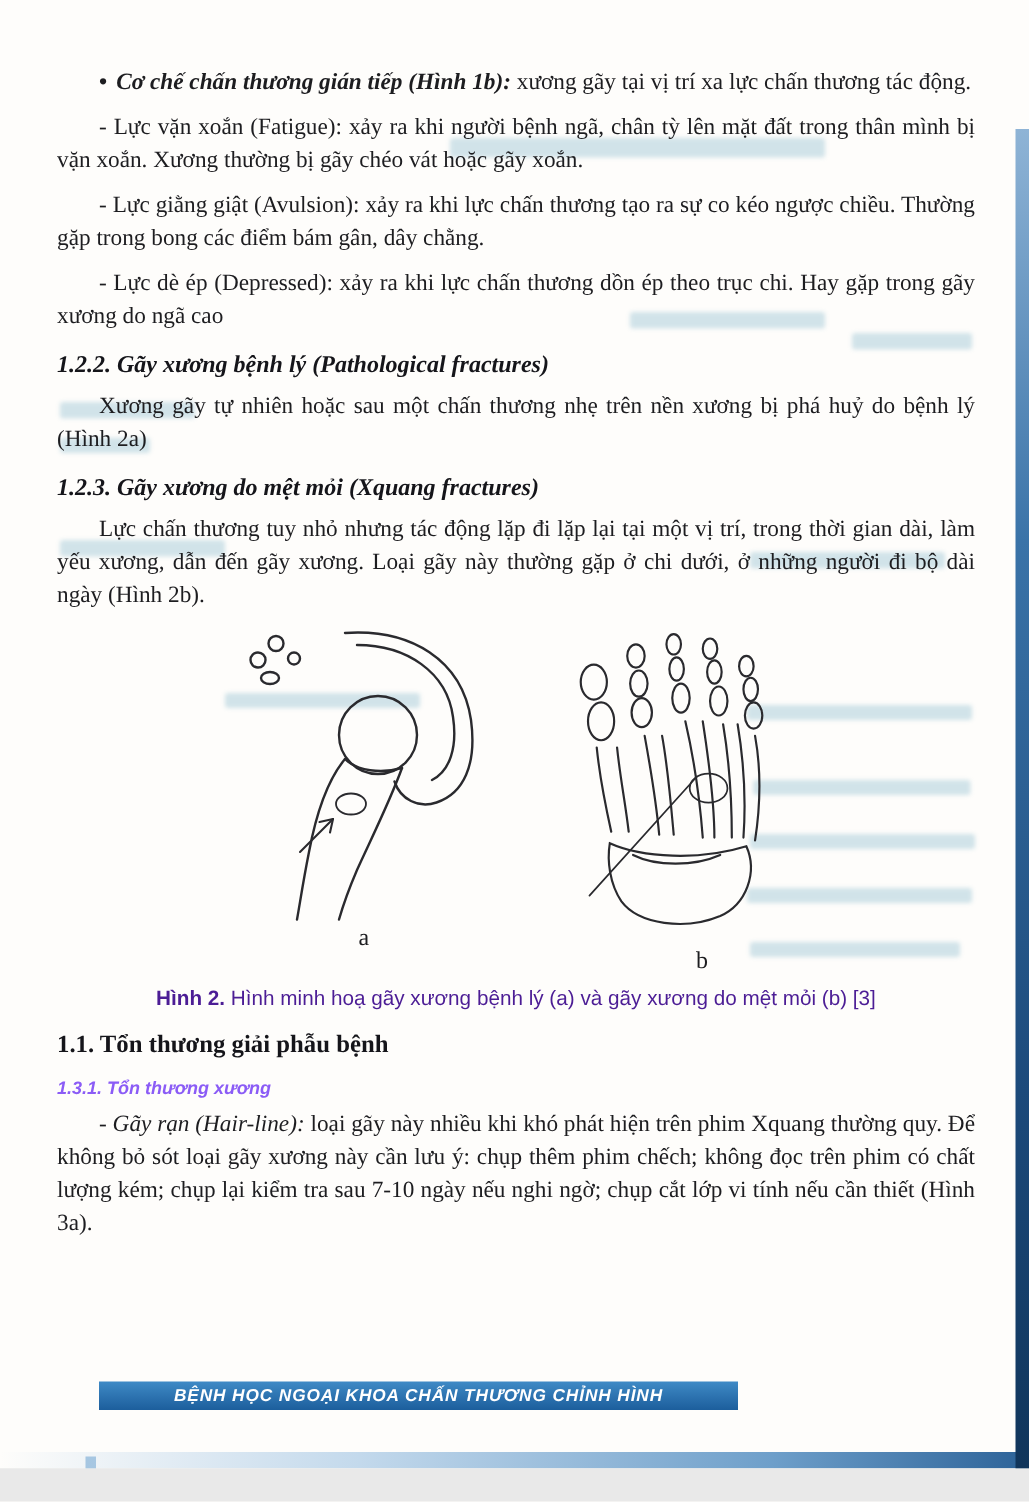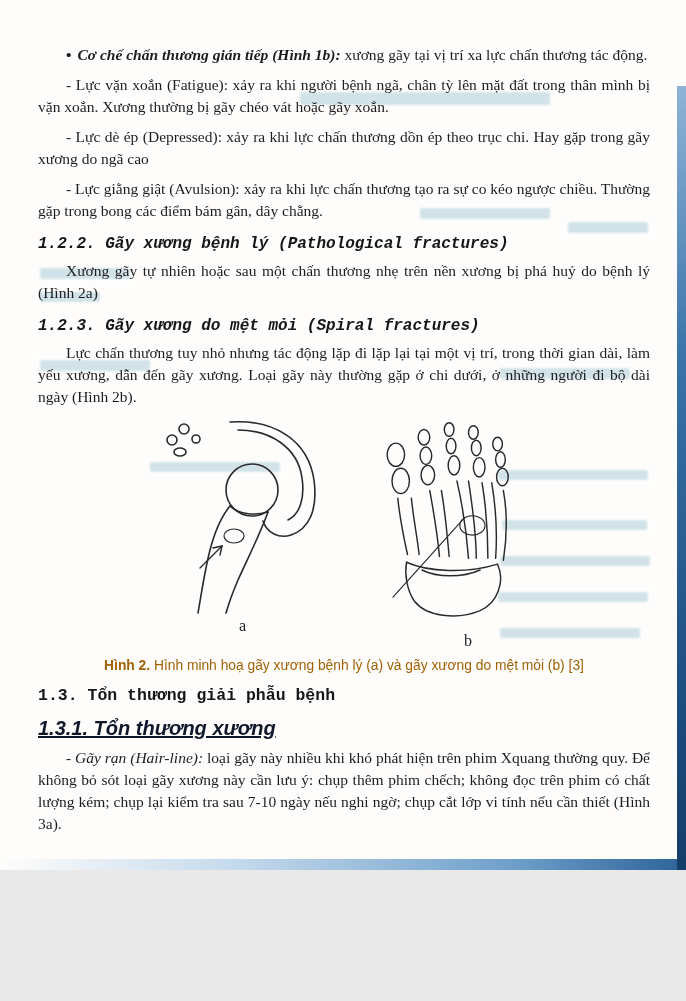--- a/index.html
+++ b/index.html
@@ -1,50 +1,50 @@
 <!DOCTYPE html>
 <html><head>
 <meta charset="utf-8">
 <style>
   * { margin:0; padding:0; box-sizing:border-box; }
   html,body { background:#e9e9e9; }
   .page {
-    position:relative; width:686px; height:870px; margin:0 auto;
+    position:relative; width:686px; height:979px; margin:0 auto;
     background:#fefefdf; background-color:#fefdfb;
     font-family:"Liberation Serif", serif; color:#1d1d20;
     overflow:hidden;
   }
   .content { position:absolute; top:44px; left:38px; width:612px; }
   p.para {
     font-size:15.5px; line-height:22px; text-align:justify;
     text-indent:28px; margin:0 0 8px 0;
   }
   .bullet { font-weight:bold; margin-right:6px; }
   .lead-bi { font-weight:bold; font-style:italic; }
   .lead-i  { font-style:italic; }
   h2.sec {
-    font-family:Liberation Mono, monospace; font-size:16.5px;
+    font-family:Liberation Serif, serif; font-size:16.5px;
     font-weight:bold; margin:13px 0 7px 0; color:#15151a;
   }
   h2.sec.italic { font-style:italic; font-size:16px; }
   h3.sub {
-    font-family:"Liberation Sans", sans-serif; font-size:20px;
-    font-weight:bold; font-style:italic; margin:12px 0 7px 0; color:#0f172a;text-decoration:underline;
+    font-family:"Liberation Sans", sans-serif; font-size:12px;
+    font-weight:bold; font-style:italic; margin:12px 0 7px 0; color:#8b5cf6;
   }
   .figures {
     display:flex; justify-content:center; align-items:flex-start;
     gap:48px; margin:8px 0 0 0; height:238px;
   }
   .fig { text-align:center; }
   .fig svg { display:block; }
   .fig-label { font-size:16px; margin-top:1px; }
   .fig-label.b { margin-left:30px; }
   .caption {
     font-family:"Liberation Sans", sans-serif; font-size:13.8px;
-    text-align:center; margin:4px 0 6px 0; color:#a16207;
+    text-align:center; margin:4px 0 6px 0; color:#4c1d95;
   }
   .caption .cap-lead { font-weight:bold; }
   .bleed {
     position:absolute; background:rgba(30,125,165,0.20);
     filter:blur(1.3px); border-radius:2px; pointer-events:none;
   }
   .page-number {
     position:absolute; left:42px; top:952px;
     font-family:"Liberation Sans", sans-serif; font-weight:bold; font-size:15px;margin-top:28px;
   }
@@ -88,29 +88,29 @@
   <div class="bleed" style="left:498px; top:592px; width:150px; height:10px;"></div>
   <div class="bleed" style="left:500px; top:628px; width:140px; height:10px;"></div>
 
   <div class="content">
 
     <p class="para"><span class="bullet">•</span><span class="lead-bi">Cơ chế chấn thương gián tiếp (Hình 1b):</span><span> xương gãy tại vị trí xa lực chấn thương tác động.</span></p>
 
 
     <p class="para"><span>- Lực vặn xoắn (Fatigue):</span><span> xảy ra khi người bệnh ngã, chân tỳ lên mặt đất trong thân mình bị vặn xoắn. Xương thường bị gãy chéo vát hoặc gãy xoắn.</span></p>
 
+    <p class="para"><span>- Lực giằng giật (Avulsion):</span><span> xảy ra khi lực chấn thương tạo ra sự co kéo ngược chiều. Thường gặp trong bong các điểm bám gân, dây chằng.</span></p>
+
     <p class="para"><span>- Lực dè ép (Depressed):</span><span> xảy ra khi lực chấn thương dồn ép theo trục chi. Hay gặp trong gãy xương do ngã cao</span></p>
-
-    <p class="para"><span>- Lực giằng giật (Avulsion):</span><span> xảy ra khi lực chấn thương tạo ra sự co kéo ngược chiều. Thường gặp trong bong các điểm bám gân, dây chằng.</span></p>
 
     <h2 class="sec italic">1.2.2. Gãy xương bệnh lý (Pathological fractures)</h2>
 
     <p class="para">Xương gãy tự nhiên hoặc sau một chấn thương nhẹ trên nền xương bị phá huỷ do bệnh lý (Hình 2a)</p>
 
-    <h2 class="sec italic">1.2.3. Gãy xương do mệt mỏi (Spiral fractures)</h2>
+    <h2 class="sec italic">1.2.3. Gãy xương do mệt mỏi (Xquang fractures)</h2>
 
     <p class="para">Lực chấn thương tuy nhỏ nhưng tác động lặp đi lặp lại tại một vị trí, trong thời gian dài, làm yếu xương, dẫn đến gãy xương. Loại gãy này thường gặp ở chi dưới, ở những người đi bộ dài ngày (Hình 2b).</p>
 
     <div class="figures">
       <div class="fig">
         <svg width="170" height="200" viewBox="0 0 170 200">
           <g fill="none" stroke="#2a2a2e" stroke-width="1.6" stroke-linecap="round">
             <circle cx="14" cy="24" r="5"></circle>
             <circle cx="26" cy="13" r="5"></circle>
             <circle cx="38" cy="23" r="4"></circle>
@@ -160,21 +160,21 @@
             <ellipse cx="97" cy="113" rx="13" ry="10" stroke-width="1.2"></ellipse>
             <path d="M15,187 L89,105" stroke-width="1.2"></path>
           </g>
         </svg>
         <div class="fig-label b">b</div>
       </div>
     </div>
 
     <p class="caption"><span class="cap-lead">Hình 2.</span><span> Hình minh hoạ gãy xương bệnh lý (a) và gãy xương do mệt mỏi (b) [3]</span></p>
 
-    <h2 class="sec">1.3. Tổn thương giải phẫu bệnh</h2>
+    <h2 class="sec">1.1. Tổn thương giải phẫu bệnh</h2>
 
     <h3 class="sub">1.3.1. Tổn thương xương</h3>
 
     <p class="para"><span class="lead-i">- Gãy rạn (Hair-line):</span><span> loại gãy này nhiều khi khó phát hiện trên phim Xquang thường quy. Để không bỏ sót loại gãy xương này cần lưu ý: chụp thêm phim chếch; không đọc trên phim có chất lượng kém; chụp lại kiểm tra sau 7-10 ngày nếu nghi ngờ; chụp cắt lớp vi tính nếu cần thiết (Hình 3a).</span></p>
 
 
   </div>
 
   <div class="page-number">14</div>
   <div class="banner-pre"></div>

